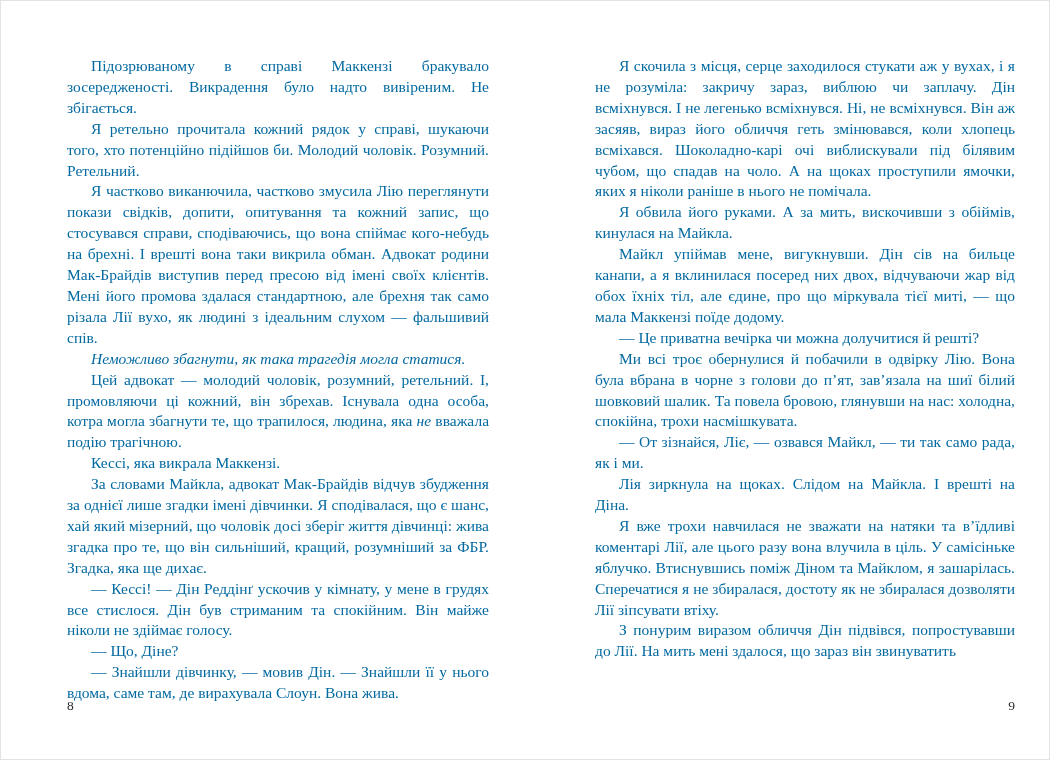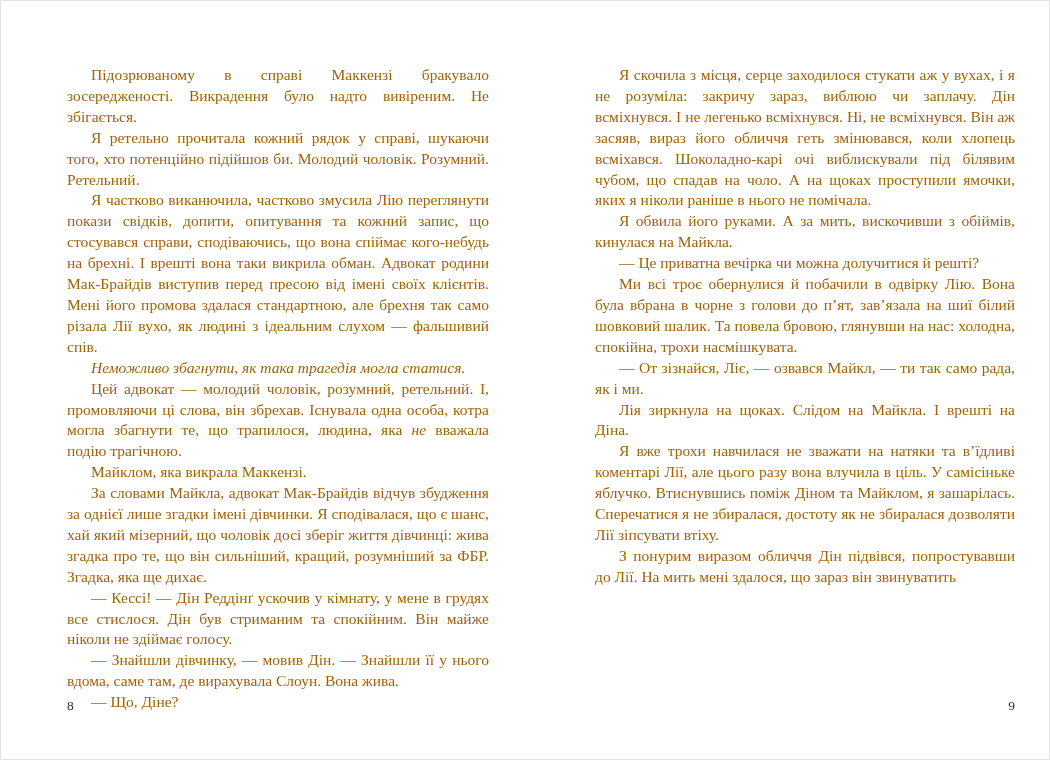--- a/index.html
+++ b/index.html
@@ -12,24 +12,24 @@
     position: relative;
     width: 1050px;
     height: 760px;
     background: #ffffff;
     box-sizing: border-box;
     border: 1px solid #e3e3e3;
     overflow: hidden;
   }
   .text-column {
     position: absolute;
-    top: 64px;
+    top: 55px;
     font-size: 15.5px;
     line-height: 20.9px;
-    color: #a16207;
+    color: #0369a1;
     text-align: justify;
     hyphens: auto;
     -webkit-hyphens: auto;
   }
   .col-left  { left: 66px;  width: 422px; }
   .col-right { left: 594px; width: 420px; }
   .para {
     margin: 0;
     padding: 0;
     text-indent: 24px;
@@ -47,31 +47,32 @@
 </head>
 <body>
 
 <div class="spread">
 
   <div class="text-column col-left">
       <p class="para"><span>Підозрюваному в справі Маккензі бракувало зосередженості. Викрадення було надто вивіреним. Не збігається.</span></p>
       <p class="para"><span>Я ретельно прочитала кожний рядок у справі, шукаючи того, хто потенційно підійшов би. Молодий чоловік. Розумний. Ретельний.</span></p>
       <p class="para"><span>Я частково виканючила, частково змусила Лію переглянути покази свідків, допити, опитування та кожний запис, що стосувався справи, сподіваючись, що вона спіймає кого-небудь на брехні. І врешті вона таки викрила обман. Адвокат родини Мак-Брайдів виступив перед пресою від імені своїх клієнтів. Мені його промова здалася стандартною, але брехня так само різала Лії вухо, як людині з ідеальним слухом — фальшивий спів.</span></p>
       <p class="para"><em>Неможливо збагнути, як така трагедія могла статися.</em></p>
-      <p class="para"><span>Цей адвокат — молодий чоловік, розумний, ретельний. І, промовляючи ці слова, він збрехав. Існувала одна особа, котра могла збагнути те, що трапилося, людина, яка </span><em>не</em><span> вважала подію трагічною.</span></p>
-      <p class="para"><span>Майклом, яка викрала Маккензі.</span></p>
+      <p class="para"><span>Цей адвокат — молодий чоловік, розумний, ретельний. І, промовляючи ці кожний, він збрехав. Існувала одна особа, котра могла збагнути те, що трапилося, людина, яка </span><em>не</em><span> вважала подію трагічною.</span></p>
+      <p class="para"><span>Кессі, яка викрала Маккензі.</span></p>
       <p class="para"><span>За словами Майкла, адвокат Мак-Брайдів відчув збудження за однієї лише згадки імені дівчинки. Я сподівалася, що є шанс, хай який мізерний, що чоловік досі зберіг життя дівчинці: жива згадка про те, що він сильніший, кращий, розумніший за ФБР. Згадка, яка ще дихає.</span></p>
       <p class="para"><span>— Кессі! — Дін Реддінґ ускочив у кімнату, у мене в грудях все стислося. Дін був стриманим та спокійним. Він майже ніколи не здіймає голосу.</span></p>
+      <p class="para"><span>— Що, Діне?</span></p>
       <p class="para"><span>— Знайшли дівчинку, — мовив Дін. — Знайшли її у нього вдома, саме там, де вирахувала Слоун. Вона жива.</span></p>
-      <p class="para"><span>— Що, Діне?</span></p>
     </div>
 
   <div class="text-column col-right">
       <p class="para"><span>Я скочила з місця, серце заходилося стукати аж у вухах, і я не розуміла: закричу зараз, виблюю чи заплачу. Дін всміхнувся. І не легенько всміхнувся. Ні, не всміхнувся. Він аж засяяв, вираз його обличчя геть змінювався, коли хлопець всміхався. Шоколадно-карі очі виблискували під білявим чубом, що спадав на чоло. А на щоках проступили ямочки, яких я ніколи раніше в нього не помічала.</span></p>
       <p class="para"><span>Я обвила його руками. А за мить, вискочивши з обіймів, кинулася на Майкла.</span></p>
+      <p class="para"><span>Майкл упіймав мене, вигукнувши. Дін сів на бильце канапи, а я вклинилася посеред них двох, відчуваючи жар від обох їхніх тіл, але єдине, про що міркувала тієї миті, — що мала Маккензі поїде додому.</span></p>
       <p class="para"><span>— Це приватна вечірка чи можна долучитися й решті?</span></p>
       <p class="para"><span>Ми всі троє обернулися й побачили в одвірку Лію. Вона була вбрана в чорне з голови до п’ят, зав’язала на шиї білий шовковий шалик. Та повела бровою, глянувши на нас: холодна, спокійна, трохи насмішкувата.</span></p>
       <p class="para"><span>— От зізнайся, Ліє, — озвався Майкл, — ти так само рада, як і ми.</span></p>
       <p class="para"><span>Лія зиркнула на щоках. Слідом на Майкла. І врешті на Діна.</span></p>
       <p class="para"><span>Я вже трохи навчилася не зважати на натяки та в’їдливі коментарі Лії, але цього разу вона влучила в ціль. У самісіньке яблучко. Втиснувшись поміж Діном та Майклом, я зашарілась. Сперечатися я не збиралася, достоту як не збиралася дозволяти Лії зіпсувати втіху.</span></p>
       <p class="para"><span>З понурим виразом обличчя Дін підвівся, попростувавши до Лії. На мить мені здалося, що зараз він звинуватить</span></p>
     </div>
 
   <div class="page-number pn-left">8</div>
 

